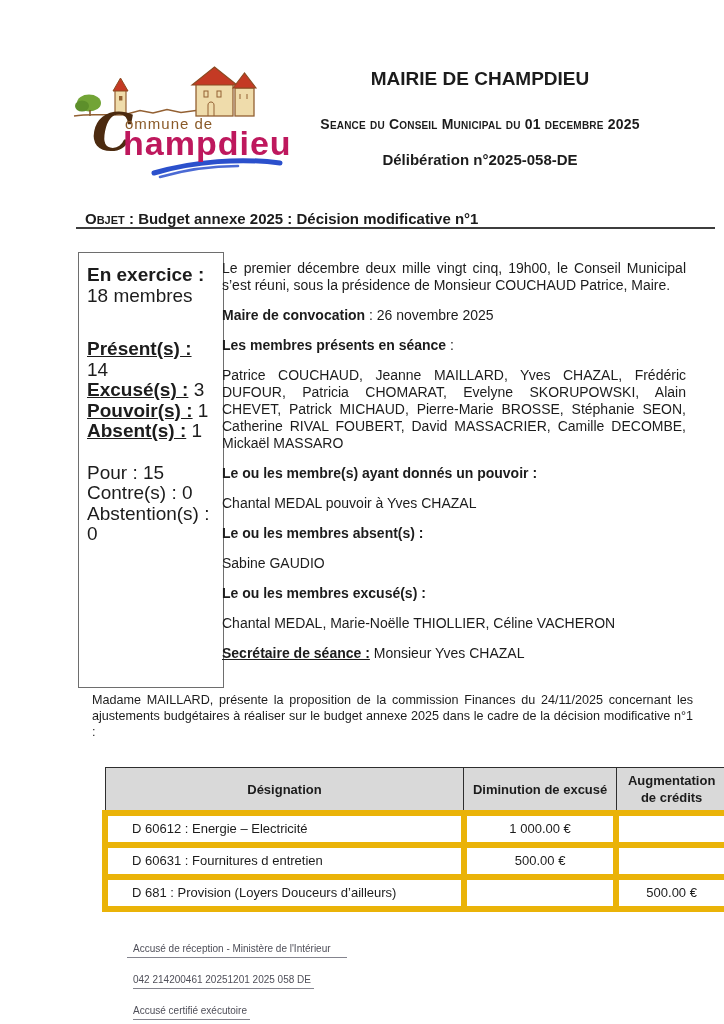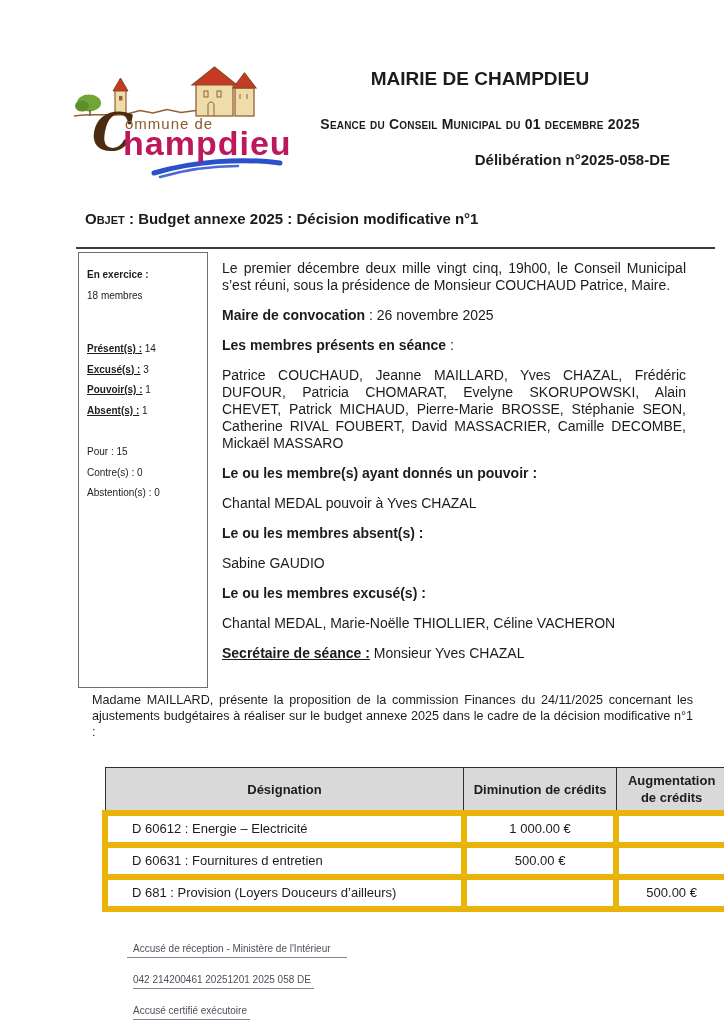--- a/index.html
+++ b/index.html
@@ -18,33 +18,33 @@
     position:absolute; left:55px; top:57px; font-size:15px; color:#8a5a28; letter-spacing:1px;
   }
   .logo-name{
     position:absolute; left:53px; top:68px; font-size:34px; line-height:1;
     font-weight:bold; color:#be185d; letter-spacing:1px;
   }
   
   .title-block{position:absolute; left:290px; top:68px; width:380px; text-align:center;}
   .org-title{font-size:19px; font-weight:bold; margin:0 0 26px 0;}
   .session-line{font-size:14px; font-weight:bold; font-variant:small-caps; margin:0 0 19px 0; letter-spacing:.2px;}
-  .delib-line{font-size:15px; font-weight:bold; margin:0;text-align:right;}
+  .delib-line{font-size:15px; font-weight:bold; margin:0;}
   
   .objet{
     position:absolute; left:76px; top:210px; width:630px;
-    font-size:15px; font-weight:bold; padding:0 0 20px 9px;
+    font-size:15px; font-weight:bold; padding:0 0 0 9px;
     border-bottom:2px solid #3d3d3d;
   }
   .objet .sc{font-variant:small-caps;}
   
   .info-box{
-    position:absolute; left:78px; top:252px; width:130px; height:436px;
+    position:absolute; left:78px; top:252px; width:146px; height:436px;
     box-sizing:border-box; border:1px solid #6e6e6e; padding:12px 8px;
-    font-size:10px; line-height:20.5px;
+    font-size:19px; line-height:20.5px;
   }
   .info-box .bold{font-weight:bold;}
   .info-box .lbl{font-weight:bold; text-decoration:underline;}
   .spacer-lg{height:33px;}
   .spacer-sm{height:21px;}
   
   .main-col{position:absolute; left:222px; top:260px; width:464px; font-size:14px; line-height:17px;}
   .main-col p{margin:0 0 13px 0;}
   .just{text-align:justify;}
   .b{font-weight:bold;}
@@ -165,21 +165,21 @@
 
   <table class="budget-table">
     <colgroup>
         <col class="c1">
         <col class="c2">
         <col class="c3">
       </colgroup>
     <thead>
       <tr>
         <th>Désignation</th>
-        <th>Diminution de crédits</th>
+        <th>Diminution de excusé</th>
         <th>Augmentation de crédits</th>
       </tr>
     </thead>
     <tbody>
       <tr>
         <td>D 60612 : Energie – Electricité</td>
         <td class="amount">1 000.00 €</td>
         <td class="amount"></td>
       </tr>
       <tr>

